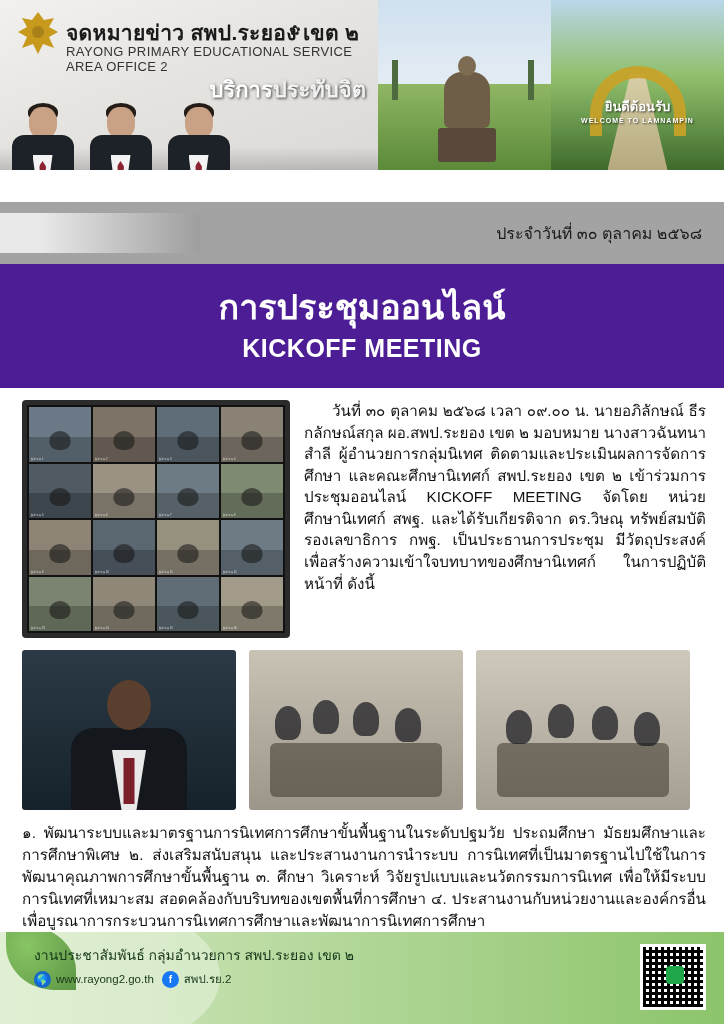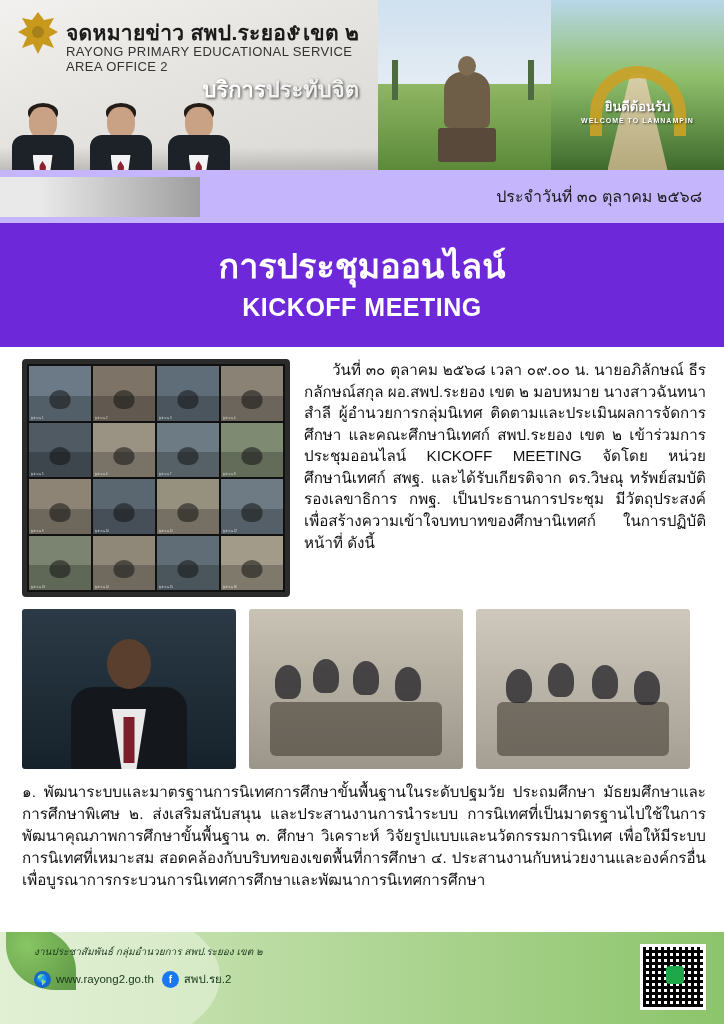--- a/index.html
+++ b/index.html
@@ -60,21 +60,21 @@
     letter-spacing: 0.4px;
   }
   .hdr-flower {
     position: absolute;
     left: 289px; top: 22px;
     font-size: 14px;
     color: #222;
   }
   .slogan {
     position: absolute;
-    right: 19px; top: 76px;
+    right: 12px; top: 76px;
     text-align: left;
     z-index: 4;
   }
   .slogan div {
     color: #ffffff;
     font-size: 22px;
     font-weight: bold;
     line-height: 1.25;
     text-shadow: 1px 1px 3px rgba(0,0,0,0.75);
   }
@@ -221,44 +221,45 @@
     font-weight: bold;
     text-shadow: 1px 1px 2px rgba(0,0,0,0.7);
     z-index: 3;
   }
   .welcome small { display:block; font-size: 7px; letter-spacing: 1px; }
 
   
   .date-strip {
     position: relative;
     width: 724px;
-    height: 53px;
-    background: #c4b5fd;
+    height: 62px;
+    background: #a3a3a3;
     display: flex;
     align-items: center;
+    margin-top: 32px;
   }
   .ds-block {
     width: 40px; height: 40px; background: #e9e9e9;
   }
   .ds-block2 {
     width: 160px; height: 40px;
     background: linear-gradient(90deg, #e9e9e9, #9e9e9e);
   }
   .ds-date {
     margin-left: auto;
     margin-right: 22px;
     font-size: 16px;
     color: #1b1b1b;
   }
 
   
   .title-bar {
     width: 724px;
     height: 124px;
-    background: #6d28d9;
+    background: #4c1d95;
     display: flex;
     flex-direction: column;
     align-items: center;
     justify-content: center;
   }
   .title-th {
     color: #ffffff;
     font-size: 34px;
     font-weight: bold;
     line-height: 1.1;
@@ -397,24 +398,23 @@
     position: absolute;
     left: 6px; top: -6px;
     width: 70px; height: 64px;
     background: radial-gradient(circle at 30% 30%, #7fc158, #4e8c35);
     border-radius: 0 70% 0 70%;
     opacity: .9;
   }
   .f-line1 {
     position: absolute;
     left: 34px; top: 12px;
-    font-size: 10px;
+    font-size: 14px;
     color: #17381a;
     z-index: 3;
-    font-style: italic;
   }
   .f-row {
     position: absolute;
     left: 34px; top: 38px;
     display: flex;
     align-items: center;
     gap: 8px;
     z-index: 3;
   }
   .f-item { display: flex; align-items: center; gap: 5px; font-size: 11.5px; color: #17381a; }

